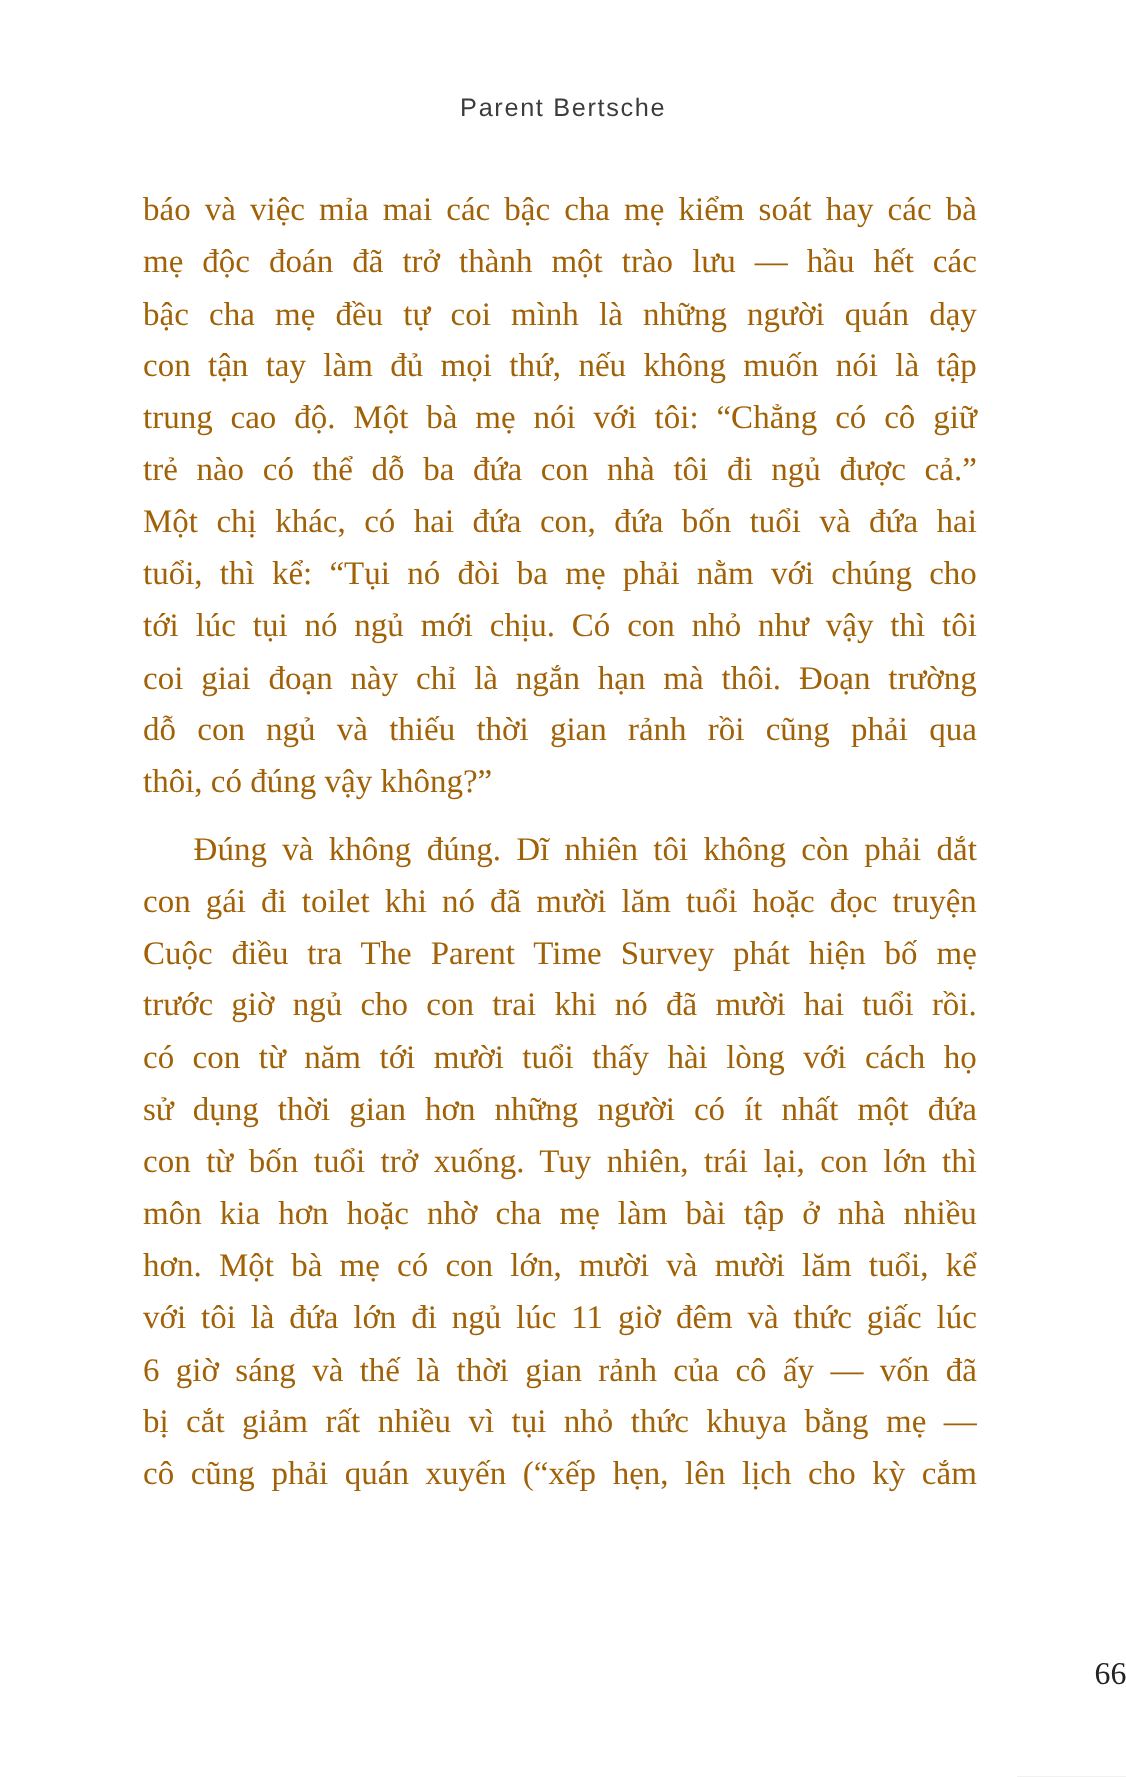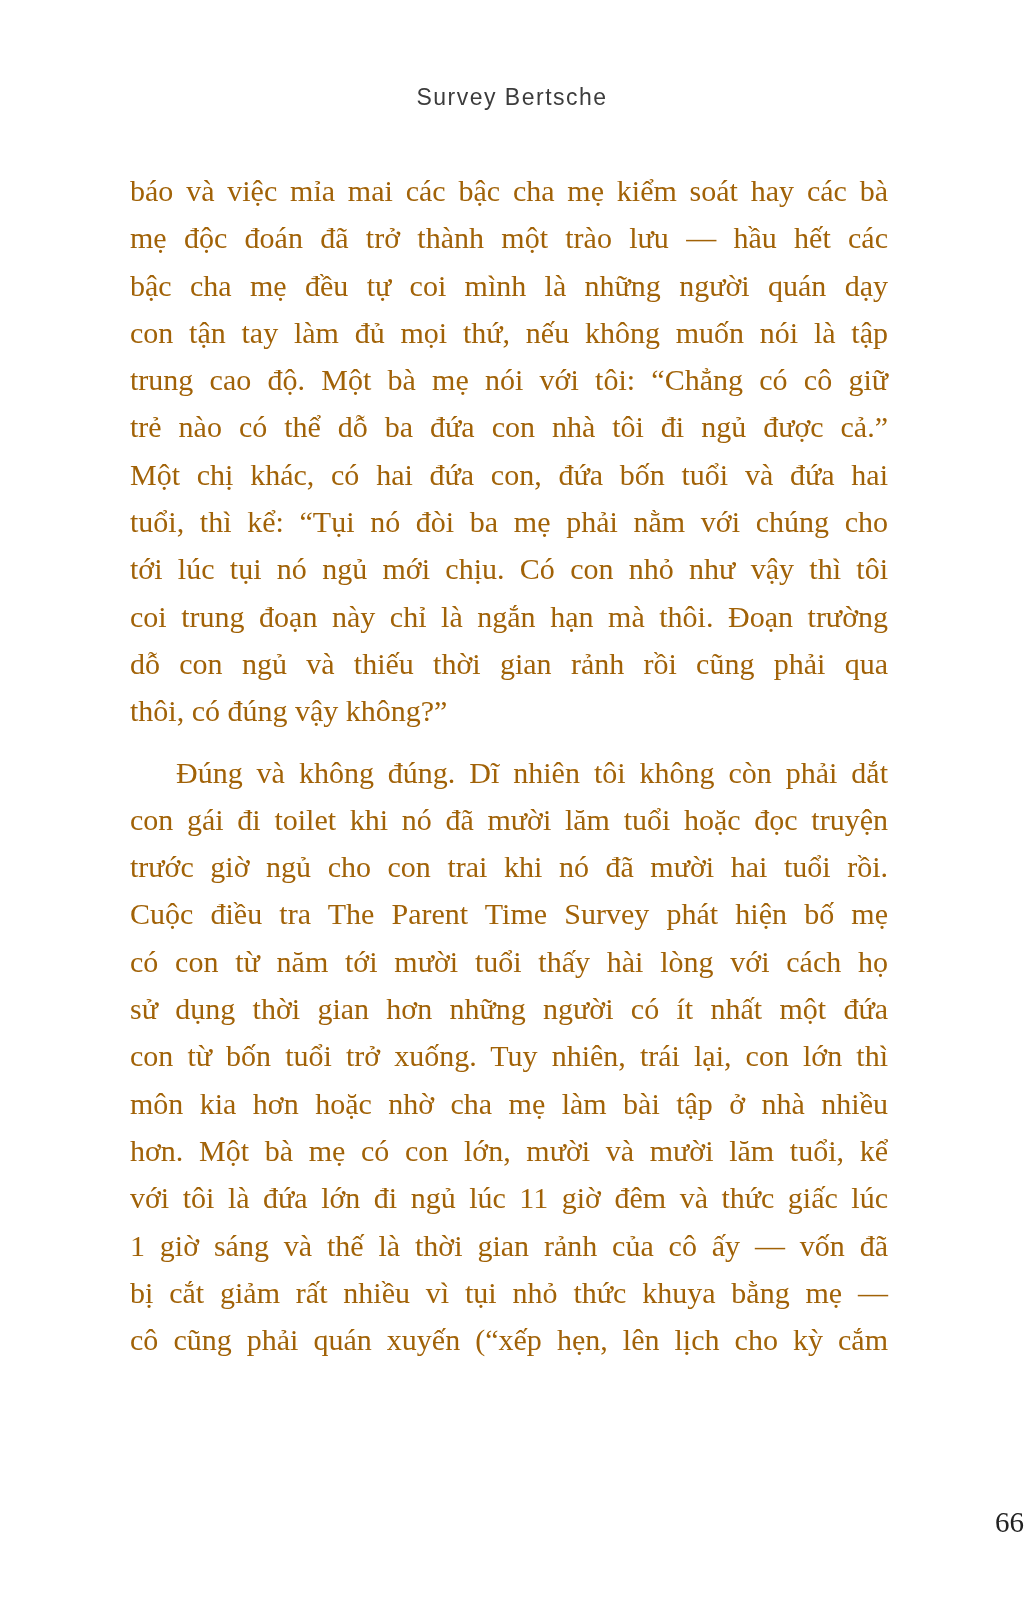--- a/index.html
+++ b/index.html
@@ -59,48 +59,48 @@
     text-align: right;
     font-family: "Liberation Serif", "DejaVu Serif", serif;
     font-size: 29px;
     color: #222222;
   }
 </style>
 </head>
 <body>
 
 <div class="page">
-  <div class="running-header">Survey Bertsche</div>
+  <div class="running-header">Parent Bertsche</div>
 
   <div class="body-text">
       <div class="paragraph">
         <div class="line">báo và việc mỉa mai các bậc cha mẹ kiểm soát hay các bà</div>
         <div class="line">mẹ độc đoán đã trở thành một trào lưu — hầu hết các</div>
         <div class="line">bậc cha mẹ đều tự coi mình là những người quán dạy</div>
         <div class="line">con tận tay làm đủ mọi thứ, nếu không muốn nói là tập</div>
         <div class="line">trung cao độ. Một bà mẹ nói với tôi: “Chẳng có cô giữ</div>
         <div class="line">trẻ nào có thể dỗ ba đứa con nhà tôi đi ngủ được cả.”</div>
         <div class="line">Một chị khác, có hai đứa con, đứa bốn tuổi và đứa hai</div>
         <div class="line">tuổi, thì kể: “Tụi nó đòi ba mẹ phải nằm với chúng cho</div>
         <div class="line">tới lúc tụi nó ngủ mới chịu. Có con nhỏ như vậy thì tôi</div>
-        <div class="line">coi trung đoạn này chỉ là ngắn hạn mà thôi. Đoạn trường</div>
+        <div class="line">coi giai đoạn này chỉ là ngắn hạn mà thôi. Đoạn trường</div>
         <div class="line">dỗ con ngủ và thiếu thời gian rảnh rồi cũng phải qua</div>
         <div class="line no-justify">thôi, có đúng vậy không?”</div>
       </div>
       <div class="paragraph">
         <div class="line indent">Đúng và không đúng. Dĩ nhiên tôi không còn phải dắt</div>
         <div class="line">con gái đi toilet khi nó đã mười lăm tuổi hoặc đọc truyện</div>
+        <div class="line">Cuộc điều tra The Parent Time Survey phát hiện bố mẹ</div>
         <div class="line">trước giờ ngủ cho con trai khi nó đã mười hai tuổi rồi.</div>
-        <div class="line">Cuộc điều tra The Parent Time Survey phát hiện bố mẹ</div>
         <div class="line">có con từ năm tới mười tuổi thấy hài lòng với cách họ</div>
         <div class="line">sử dụng thời gian hơn những người có ít nhất một đứa</div>
         <div class="line">con từ bốn tuổi trở xuống. Tuy nhiên, trái lại, con lớn thì</div>
         <div class="line">môn kia hơn hoặc nhờ cha mẹ làm bài tập ở nhà nhiều</div>
         <div class="line">hơn. Một bà mẹ có con lớn, mười và mười lăm tuổi, kể</div>
         <div class="line">với tôi là đứa lớn đi ngủ lúc 11 giờ đêm và thức giấc lúc</div>
-        <div class="line">1 giờ sáng và thế là thời gian rảnh của cô ấy — vốn đã</div>
+        <div class="line">6 giờ sáng và thế là thời gian rảnh của cô ấy — vốn đã</div>
         <div class="line">bị cắt giảm rất nhiều vì tụi nhỏ thức khuya bằng mẹ —</div>
         <div class="line">cô cũng phải quán xuyến (“xếp hẹn, lên lịch cho kỳ cắm</div>
       </div>
     </div>
 
   <div class="page-number">66</div>
 </div>
 
 </body></html>

